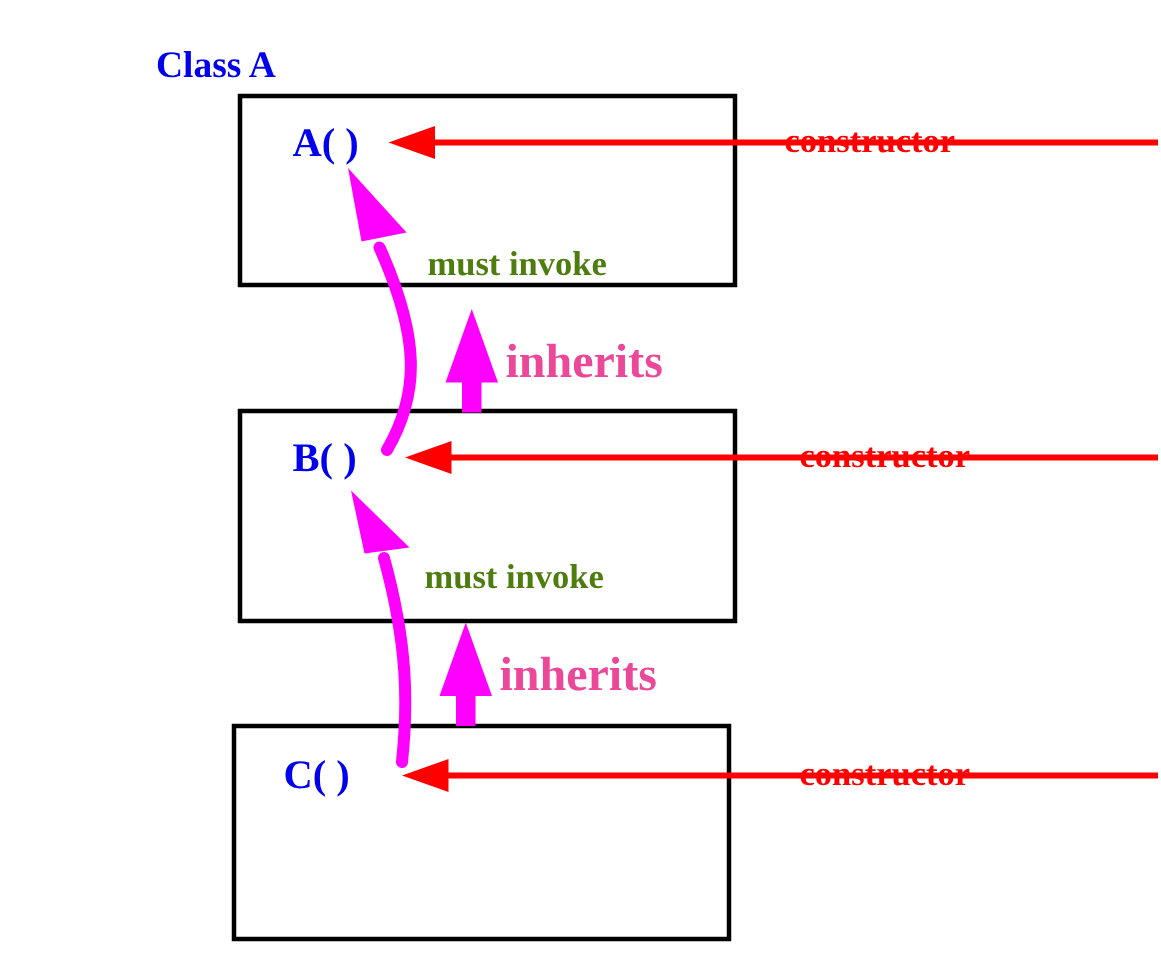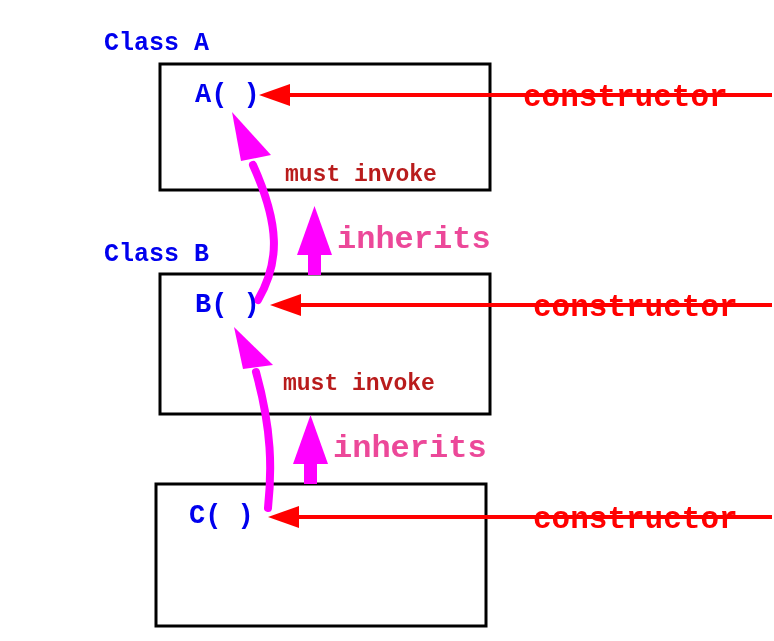--- a/index.html
+++ b/index.html
@@ -18,40 +18,40 @@
   svg.layer {
     position: absolute;
     left: 0;
     top: 0;
     width: 774px;
     height: 641px;
   }
   .lbl {
     position: absolute;
     white-space: nowrap;
-    font-family: Liberation Mono, monospace;
+    font-family: Liberation Serif, serif;
     font-weight: bold;
     line-height: 1;
   }
   .class-label {
     color: #0000ee;
     font-size: 25px;
     letter-spacing: 0px;
   }
   .ctor-label {
     color: #0000ee;
     font-size: 27px;
     letter-spacing: 0px;
   }
   .red-label {
     color: #ff0000;
-    font-size: 31px;
+    font-size: 23px;
   }
   .magenta-note {
-    color: #b91c1c;
+    color: #4d7c0f;
     font-size: 23px;
   }
   .magenta-big {
     color: #ec4899;
     font-size: 32px;
   }
 </style>
 </head>
 <body>
 
@@ -98,21 +98,20 @@
     </g>
 
   </svg>
 
   <div class="lbl class-label" style="left:104px; top:31px;">Class A</div>
   <div class="lbl ctor-label" style="left:195px; top:82px;">A( )</div>
   <div class="lbl red-label" style="left:523px; top:82px;">constructor</div>
   <div class="lbl magenta-note" style="left:285px; top:164px;">must invoke</div>
   <div class="lbl magenta-big" style="left:337px; top:224px;">inherits</div>
 
-  <div class="lbl class-label" style="left:104px; top:242px;">Class B</div>
   <div class="lbl ctor-label" style="left:195px; top:292px;">B( )</div>
   <div class="lbl red-label" style="left:533px; top:292px;">constructor</div>
   <div class="lbl magenta-note" style="left:283px; top:373px;">must invoke</div>
   <div class="lbl magenta-big" style="left:333px; top:433px;">inherits</div>
 
   <div class="lbl ctor-label" style="left:189px; top:503px;">C( )</div>
   <div class="lbl red-label" style="left:533px; top:504px;">constructor</div>
 
 </div>
 

